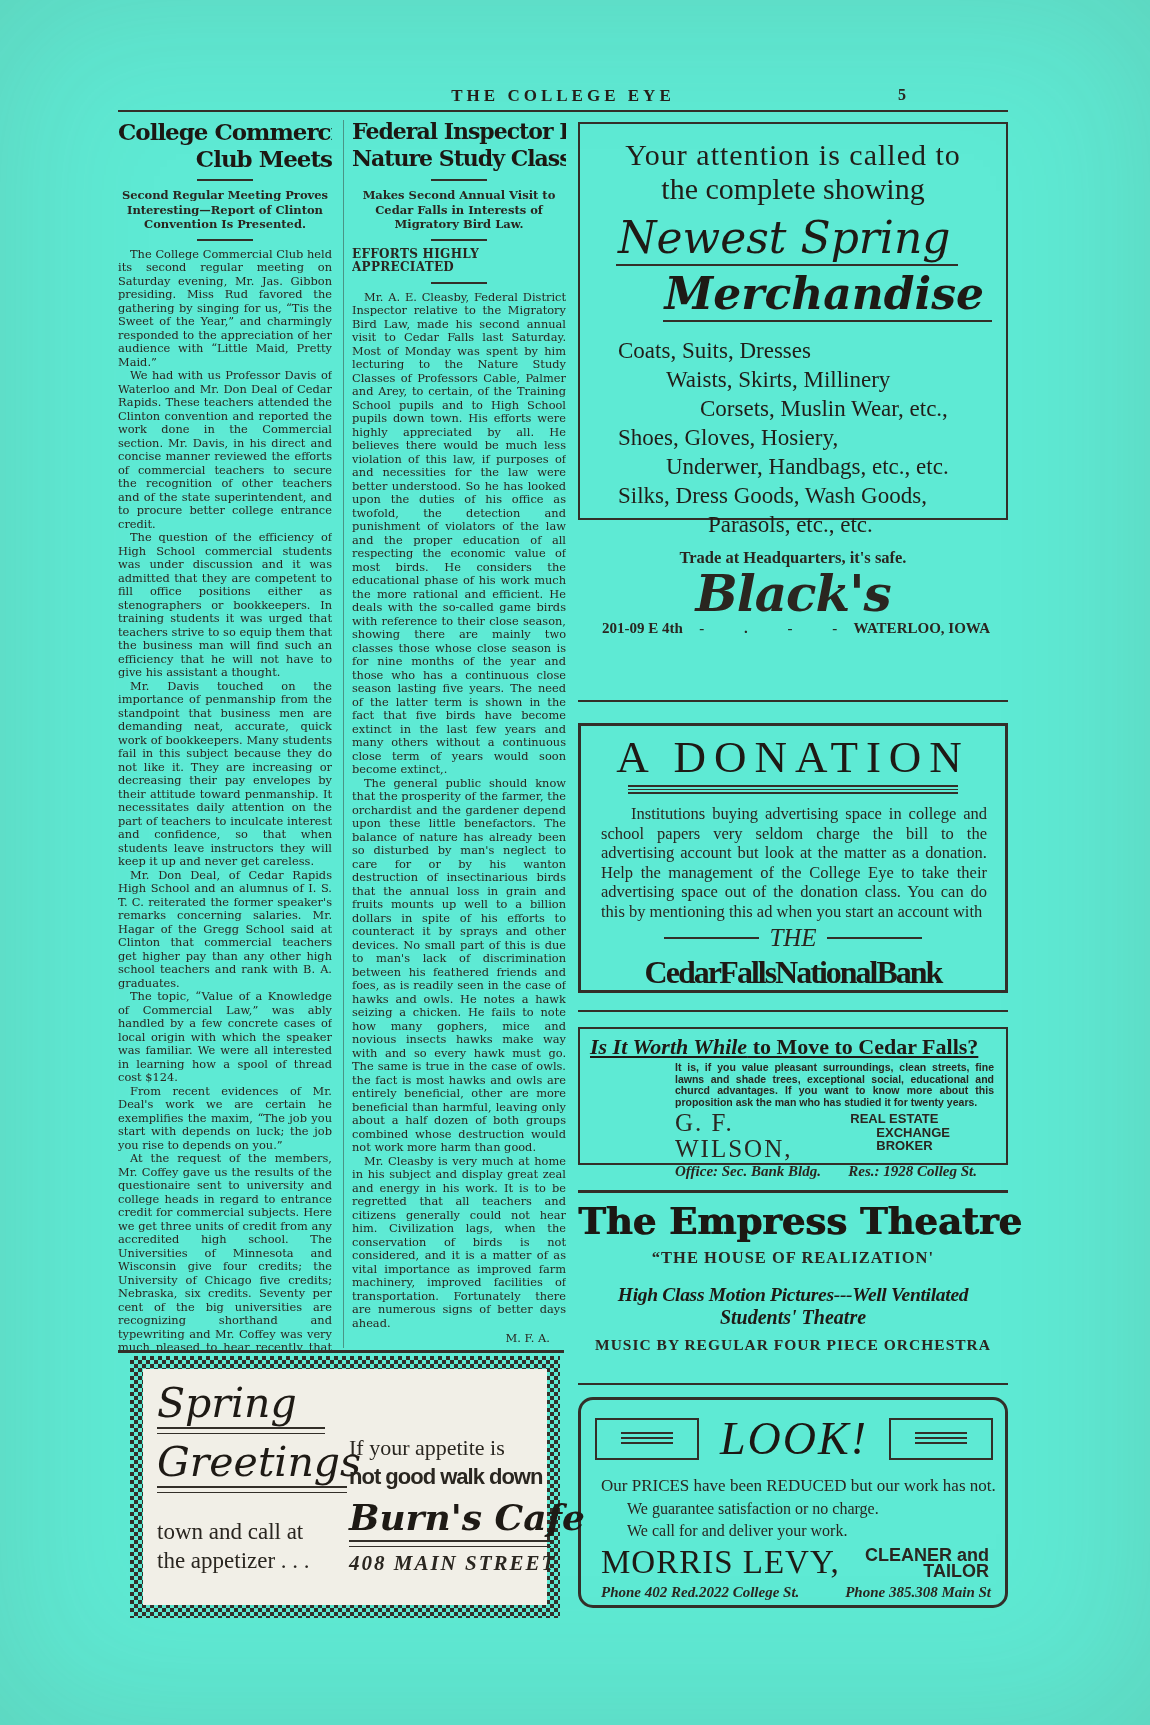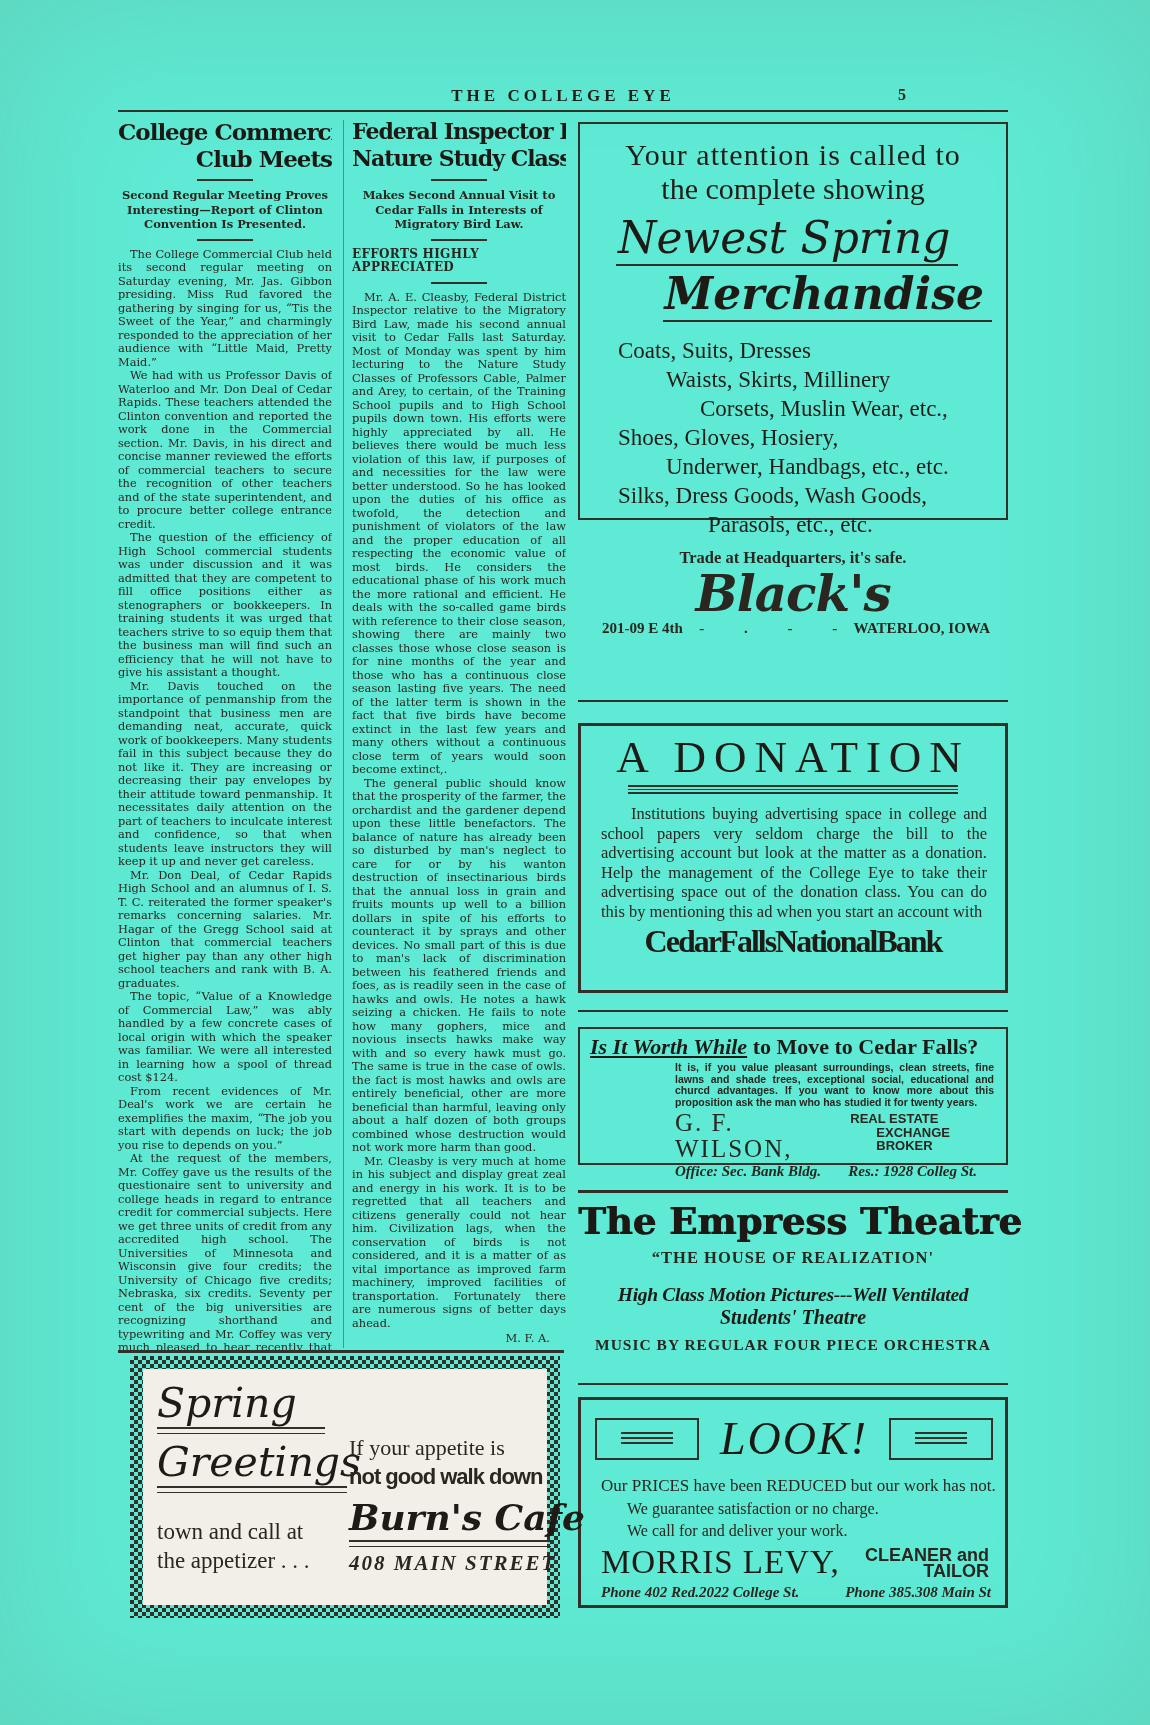--- a/index.html
+++ b/index.html
@@ -72,21 +72,21 @@
   .dashline { width:95px; border-top:2px solid #332f29; }
   .the-label { font-style:italic; font-size:25px; margin:0 10px; font-family:"Liberation Serif",serif; }
   .don-bank { text-align:center; font-size:32px; line-height:40px; font-weight:bold; font-family:"Liberation Serif",serif;
     letter-spacing:-2px; word-spacing:-6px; white-space:nowrap; color:#1e1a15;}
 
   
   #ad-wilson { top:1027px; height:138px; }
   .wil-head { font-size:22px; font-weight:bold; margin:5px 8px 1px 10px; font-family:"Liberation Serif",serif;
     white-space:nowrap; color:#1e1a15;}
   .wil-ital { font-style:italic; text-decoration:underline; }
-  .wil-rest { }
+  .wil-rest { text-decoration:underline; }
   .wil-body { font-family:"Liberation Sans",sans-serif; font-weight:bold; font-size:10.5px; line-height:11.5px;
     margin:2px 12px 0 95px; text-align:justify; }
   .wil-name-row { display:flex; align-items:flex-start; margin:2px 14px 0 95px; }
   .wil-name { font-size:25px; line-height:26px; font-family:"Liberation Serif",serif; letter-spacing:2px; }
   .wil-roles { display:flex; flex-direction:column; font-weight:bold; font-size:13px; line-height:13.5px;
     margin-left:12px; margin-top:2px; font-family:"Liberation Sans",sans-serif;}
   .wil-roles .r2 { margin-left:26px; }
   .wil-bottom { display:flex; justify-content:space-between; margin:1px 29px 0 95px; font-size:15px;
     font-weight:bold; font-style:italic; font-family:"Liberation Serif",serif;align-items:center;}
 
@@ -94,21 +94,21 @@
   #ad-empress { position:absolute; left:578px; top:1198px; width:430px; text-align:center; }
   .emp-name { font-weight:bold; font-size:37px; line-height:46px; white-space:nowrap; color:#1c1813;
     text-shadow:1px 0 0 #1c1813; letter-spacing:0; }
   .emp-tag { font-weight:bold; font-size:16.5px; margin-top:4px; letter-spacing:1px; font-family:"Liberation Serif",serif;}
   .emp-line1 { font-style:italic; font-weight:bold; font-size:19.5px; margin-top:16px; white-space:nowrap;
     letter-spacing:-.3px; font-family:"Liberation Serif",serif; color:#1e1a15;}
   .emp-line2 { font-style:italic; font-weight:bold; font-size:20px; font-family:"Liberation Serif",serif; color:#1e1a15;}
   .emp-line3 { font-weight:bold; font-size:15.5px; margin-top:7px; letter-spacing:1px; font-family:"Liberation Serif",serif;}
 
   
-  #ad-look { top:1397px; height:211px; border-width:3px; }
+  #ad-look { top:1397px; height:211px; border-width:3px;border-radius:15px; }
   .look-head { display:flex; align-items:center; justify-content:space-between; padding:12px 12px 0 14px; }
   .look-box { width:104px; height:42px; border:2px solid #332f29; display:flex; align-items:center; justify-content:center; }
   .look-lines { width:52px; height:14px; background:repeating-linear-gradient(#332f29 0 2px, transparent 2px 5px); }
   .look-title { font-style:italic; font-size:46px; font-family:"Liberation Serif",serif; letter-spacing:2px; color:#1c1813;}
   .look-l1 { font-size:17px; margin:11px 8px 0 20px; font-family:"Liberation Serif",serif; }
   .look-l2, .look-l3 { font-size:16px; margin:4px 8px 0 46px; font-family:"Liberation Serif",serif; }
   .look-name-row { display:flex; align-items:flex-end; margin:6px 16px 0 20px; }
   .look-name { font-size:33px; line-height:33px; font-family:"Liberation Serif",serif; letter-spacing:1px; color:#1e1a15;}
   .look-roles { display:flex; flex-direction:column; margin-left:auto; font-weight:bold; font-size:18px;
     line-height:15.5px; font-family:Liberation Sans, sans-serif;}
@@ -204,20 +204,25 @@
       <span>WATERLOO, IOWA</span>
     </div>
   </div>
 
   <div class="hsep" style="top:700px"></div>
 
   <div class="ad" id="ad-donation">
     <div class="don-title">A DONATION</div>
     <div class="don-rule"></div>
     <p class="don-body">Institutions buying advertising space in college and school papers very seldom charge the bill to the advertising account but look at the matter as a donation. Help the management of the College Eye to take their advertising space out of the donation class. You can do this by mentioning this ad when you start an account with</p>
+    <div class="don-the">
+      <span class="dashline"></span>
+      <span class="the-label">THE</span>
+      <span class="dashline"></span>
+    </div>
     <div class="don-bank">Cedar Falls National Bank</div>
   </div>
 
   <div class="hsep" style="top:1010px"></div>
 
   <div class="ad" id="ad-wilson">
     <div class="wil-head">
       <span class="wil-ital">Is It Worth While</span><span class="wil-rest"> to Move to Cedar Falls?</span>
     </div>
     <p class="wil-body">It is, if you value pleasant surroundings, clean streets, fine lawns and shade trees, exceptional social, educational and churcd advantages. If you want to know more about this proposition ask the man who has studied it for twenty years.</p>

